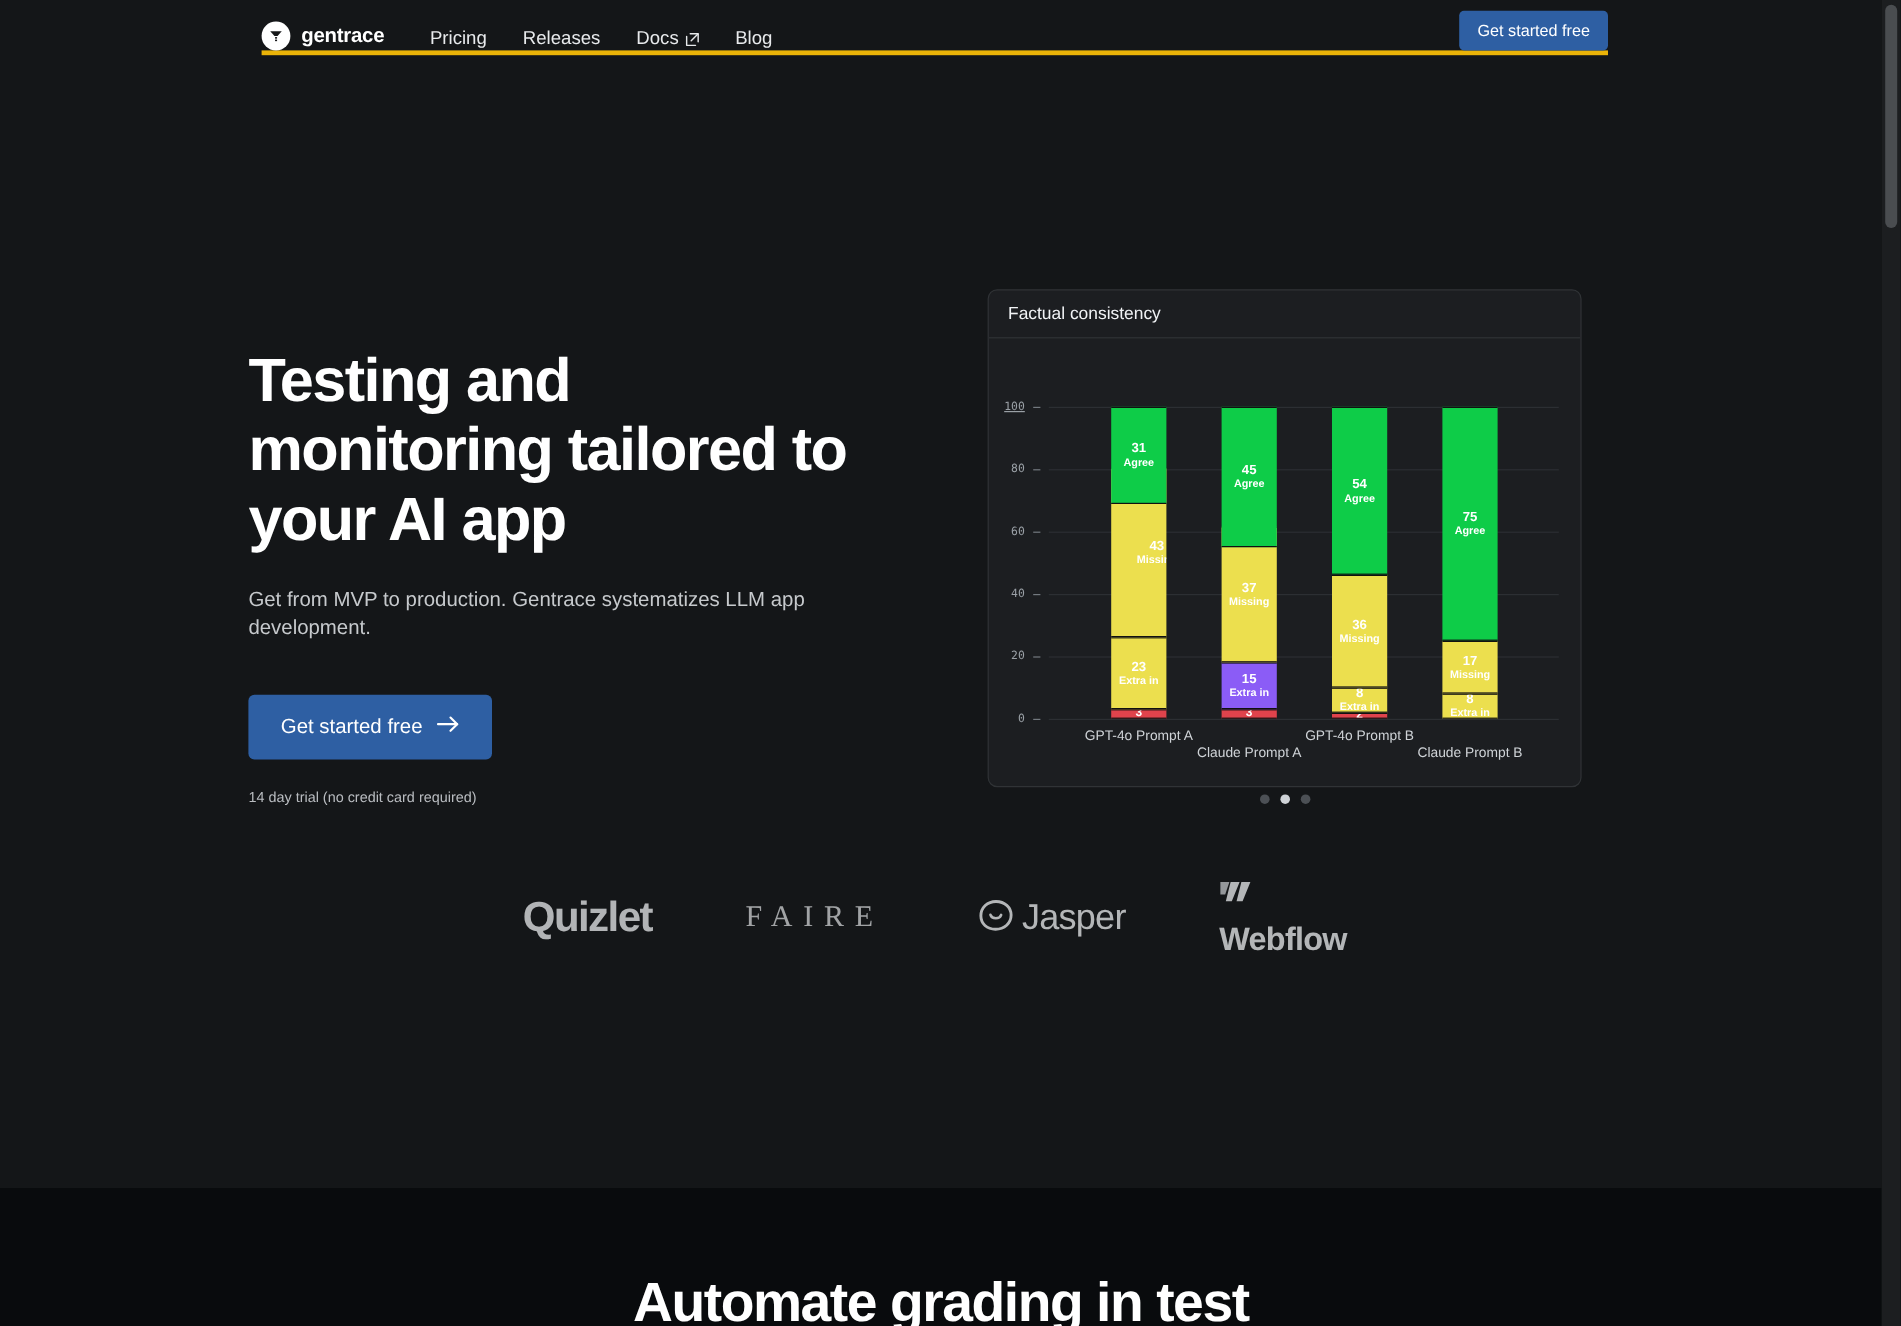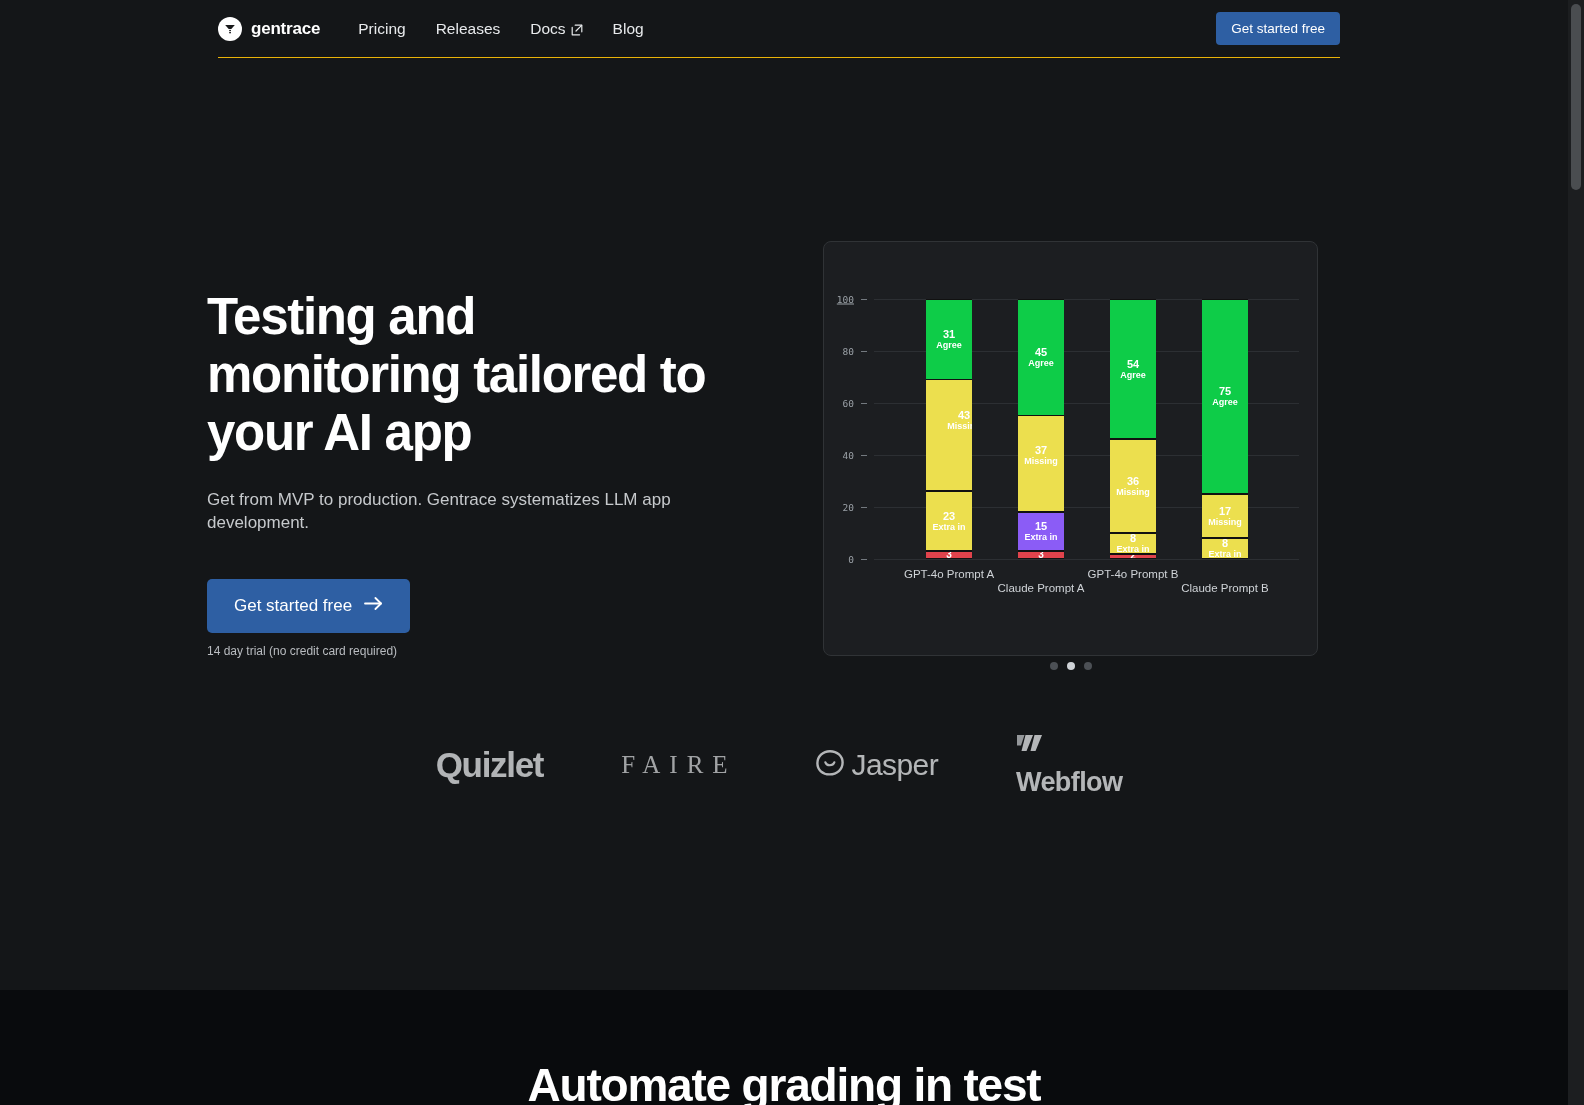--- a/index.html
+++ b/index.html
@@ -27,23 +27,23 @@
     position: absolute; right: 0; top: 0; width: 16px; height: 1105px;
     background: #1c1e20;
   }
   .scrollbar-thumb {
     position: absolute; right: 3px; top: 4px; width: 10px; height: 186px;
     background: #4a4d50; border-radius: 6px;
   }
 
   
   .header {
-    position: absolute; left: 218px; top: 0; width: 1122px; height: 58px;
-    border-bottom: 1px solid #eab308;
-    display: flex; align-items: center;
+    position: absolute; left: 218px; top: 0; width: 1122px; height: 46px;
+    border-bottom: 4px solid #eab308;
+    display: flex; align-items: flex-end;
   }
   .brand { display: flex; align-items: center; gap: 9px; margin-right: 38px; }
   .brand-logo {
     width: 24px; height: 24px; border-radius: 50%; background: #ffffff;
     display: flex; align-items: center; justify-content: center;
   }
   .brand-name {
     color: #fff; font-size: 17px; font-weight: bold; letter-spacing: -0.2px;
   }
   .nav { display: flex; align-items: center; gap: 30px; }
@@ -68,21 +68,21 @@
   .hero-sub {
     margin-top: 26px; color: #c6c9cc; font-size: 17px; line-height: 23px;
     width: 470px; font-weight: 400;
   }
   .hero-cta {
     margin-top: 45px; display: inline-flex; align-items: center; gap: 12px;
     background: #2e5fa3; color: #fff; border: none; cursor: pointer;
     font-family: inherit; font-size: 17px; font-weight: 500;
     padding: 17px 27px; border-radius: 5px;
   }
-  .hero-note { margin-top: 11px; color: #b9bcc0; font-size: 12px; }
+  .hero-note { margin-top: 24px; color: #b9bcc0; font-size: 12px; }
 
   
   .card {
     position: absolute; left: 823px; top: 241px; width: 495px; height: 415px;
     background: #1c1e21; border: 1px solid #303336; border-radius: 8px;
     overflow: hidden;
   }
   .card-head {
     height: 40px; border-bottom: 1px solid #303336;
     display: flex; align-items: center; padding: 0 16px;
@@ -204,20 +204,23 @@
         <svg width="19" height="15" viewBox="0 0 19 15">
           <path d="M1 7.5 H17" stroke="#fff" stroke-width="1.8" stroke-linecap="round" fill="none"></path>
           <path d="M11.4 2 L17 7.5 L11.4 13" stroke="#fff" stroke-width="1.8" stroke-linecap="round" stroke-linejoin="round" fill="none"></path>
         </svg>
       </span>
     </button>
     <div class="hero-note">14 day trial (no credit card required)</div>
   </div>
 
   <div class="card">
+    <div class="card-head">
+      <span class="card-title">Factual consistency</span>
+    </div>
     <div class="card-body">
       <div class="plot" id="plot">
           <div class="gridline" style="top: 317px;"></div>
           <div class="ytick-mark" style="top: 317px;"></div>
           <div class="ytick" style="top: 317px;">0</div>
           <div class="gridline" style="top: 265px;"></div>
           <div class="ytick-mark" style="top: 265px;"></div>
           <div class="ytick" style="top: 265px;">20</div>
           <div class="gridline" style="top: 213px;"></div>
           <div class="ytick-mark" style="top: 213px;"></div>

